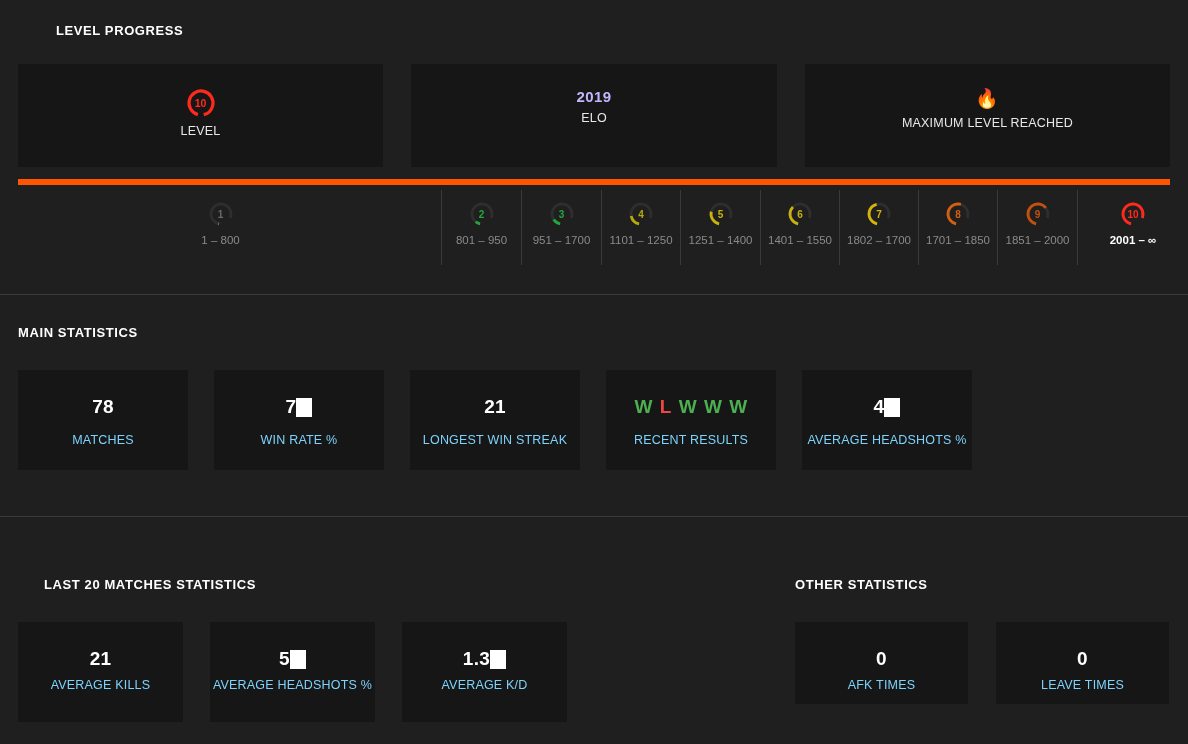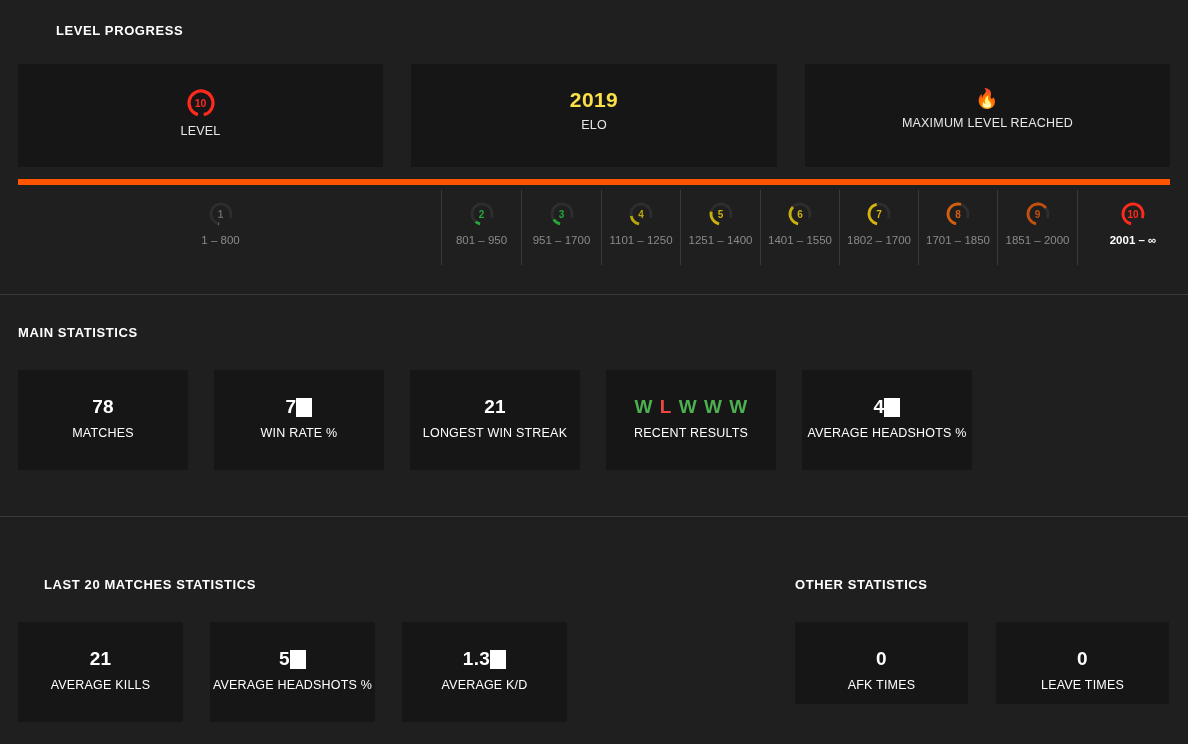--- a/index.html
+++ b/index.html
@@ -41,21 +41,21 @@
     color: #ffffff;
     line-height: 22px;
     letter-spacing: 0.3px;
     display: flex;
     align-items: center;
     justify-content: center;
   }
   .card .label {
     margin-top: 6px;
     font-size: 12.5px;
-    color: #ffffff;
+    color: #7dd3fc;
     text-transform: uppercase;
     text-align: center;
     line-height: 18px;
     letter-spacing: 0.2px;
   }
   .redact {
     display: inline-block;
     width: 16px;
     height: 19px;
     background: #ffffff;
@@ -74,23 +74,23 @@
     background: #161616;
     display: flex;
     flex-direction: column;
     align-items: center;
     padding-top: 24px;
   }
   .top-card.c1 { width: 365px; }
   .top-card.c2 { width: 366px; }
   .top-card.c3 { width: 365px; }
   .top-card .big-value {
-    font-size: 21px;
+    font-size: 15px;
     font-weight: bold;
-    color: #fde047;
+    color: #c4b5fd;
     letter-spacing: 0.4px;
   }
   .top-card .sub {
     margin-top: 6px;
     font-size: 12.5px;
     color: #e8e8e8;
     text-transform: uppercase;
     letter-spacing: 0.2px;
   }
   .flame { font-size: 19px; line-height: 22px; }
@@ -139,21 +139,21 @@
 
   
   .ms-title { position: absolute; left: 18px; top: 325px; }
   .ms-cards {
     position: absolute;
     left: 18px; top: 370px;
     width: 1152px; height: 100px;
     display: flex;
     gap: 26px;
   }
-  .ms-cards .card { width: 170px; height: 100px; }
+  .ms-cards .card { width: 170px; height: 100px; gap: 7px; }
 
   
   .l20-title { position: absolute; left: 18px; top: 577px; margin-left: 26px; }
   .other-title { position: absolute; left: 795px; top: 577px; }
 
   .l20-cards {
     position: absolute;
     left: 18px; top: 622px;
     display: flex;
     gap: 27px;

